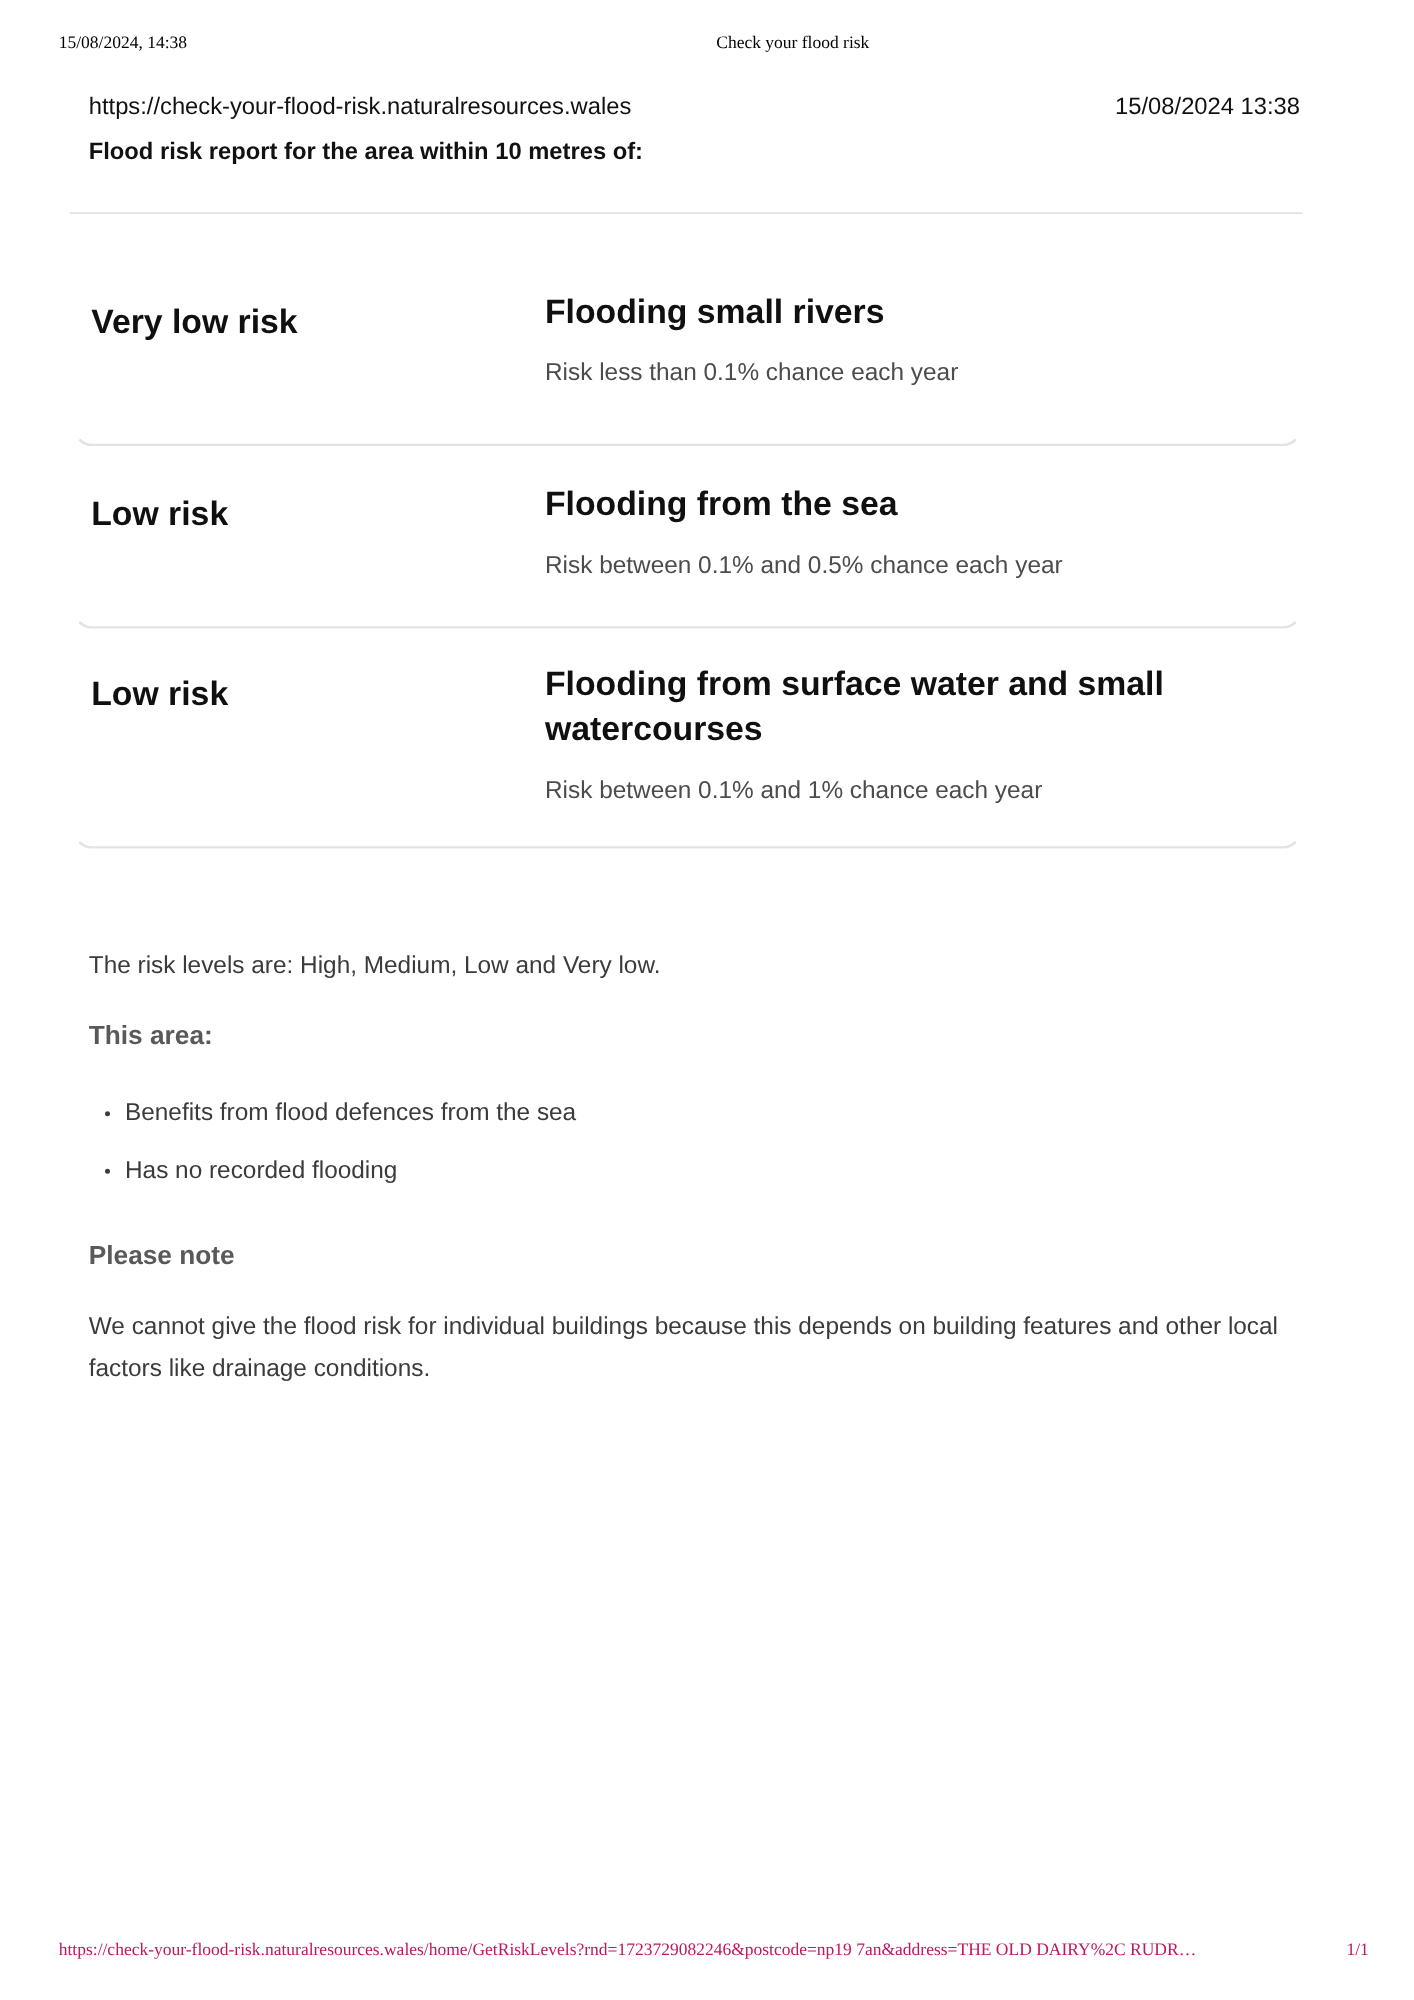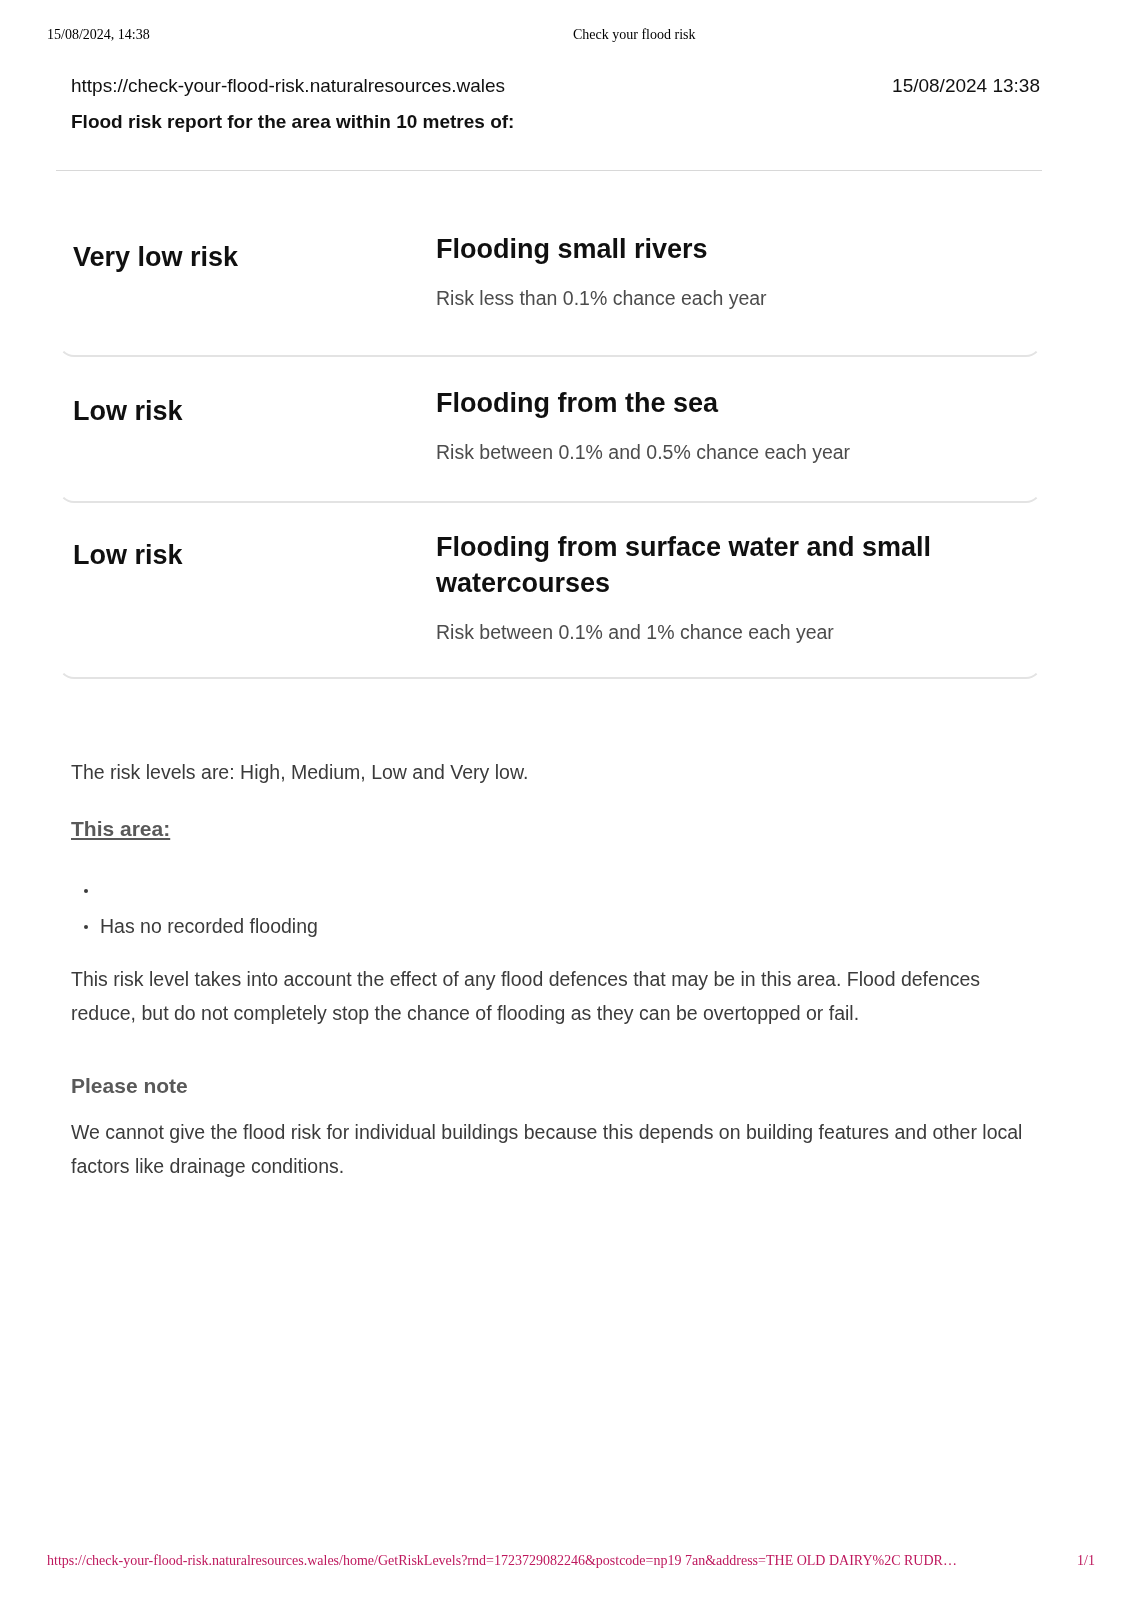--- a/index.html
+++ b/index.html
@@ -66,39 +66,39 @@
     font-size:19.5px; line-height:26px; color:#4c4c4c;
   }
 
   .levels-note {
     margin-top:80px;
     font-size:19.5px; line-height:26px; color:#3b3b3b;
   }
   .gray-heading {
     font-size:21px; line-height:28px; font-weight:bold; color:#595959;
   }
-  .gray-heading.this-area { margin-top:30px;text-decoration:underline; }
+  .gray-heading.this-area { margin-top:30px; }
   .gray-heading.please-note { margin-top:42px; }
 
   ul.area-list { margin-top:34px; list-style:none; }
   ul.area-list li {
     display:flex; align-items:flex-start;
     padding-left:13px; margin-bottom:20px;
     font-size:19.5px; line-height:26px; color:#3b3b3b;
   }
   .dot {
     width:4px; height:4px; border-radius:50%; background:#3b3b3b;
     flex:0 0 4px; margin-top:12px; margin-right:12px;
   }
 
   .body-para {
     font-size:19.5px; line-height:33.5px; color:#3b3b3b;
   }
   .body-para.defences { margin-top:24px; }
-  .body-para.note-body { margin-top:16px; }
+  .body-para.note-body { margin-top:26px; }
 
   
   .print-footer {
     position:absolute; top:1553px; left:47px; right:36px;
     display:flex; justify-content:space-between; align-items:baseline;
     font-family:"Liberation Serif", serif;
     font-size:14px; color:#be185d;
   }
   .footer-url {
     max-width:990px; overflow:hidden; white-space:nowrap;
@@ -154,28 +154,28 @@
 
     </div>
 
     <p class="levels-note">The risk levels are: High, Medium, Low and Very low.</p>
 
     <h2 class="gray-heading this-area">This area:</h2>
 
     <ul class="area-list">
       <li>
         <span class="dot"></span>
+        <span>Benefits from flood defences from the sea</span>
       </li>
       <li>
         <span class="dot"></span>
         <span>Has no recorded flooding</span>
       </li>
     </ul>
 
-    <p class="body-para defences">This risk level takes into account the effect of any flood defences that may be in this area. Flood defences reduce, but do not completely stop the chance of flooding as they can be overtopped or fail.</p>
 
     <h2 class="gray-heading please-note">Please note</h2>
 
     <p class="body-para note-body">We cannot give the flood risk for individual buildings because this depends on building features and other local factors like drainage conditions.</p>
 
   </div>
 
   <div class="print-footer">
     <span class="footer-url">https://check-your-flood-risk.naturalresources.wales/home/GetRiskLevels?rnd=1723729082246&amp;postcode=np19 7an&amp;address=THE OLD DAIRY%2C RUDR…</span>
     <span class="page-number">1/1</span>

